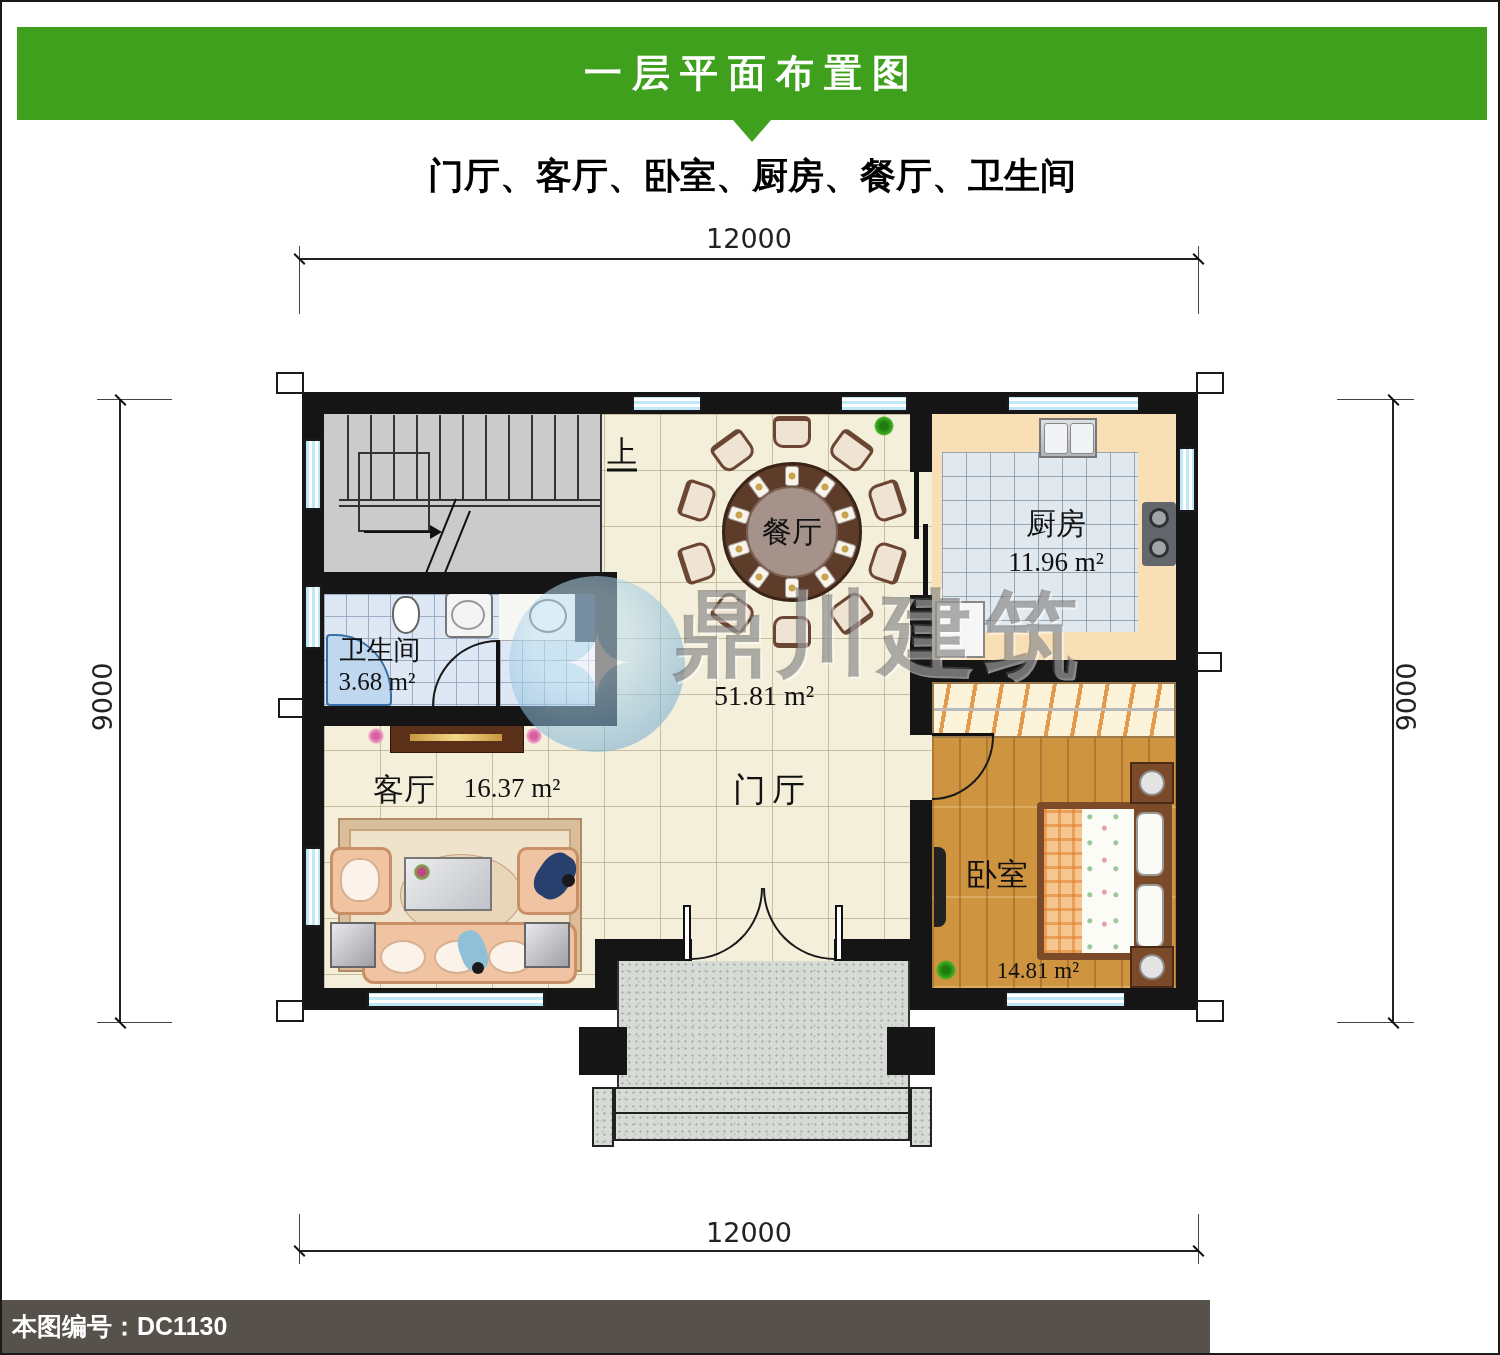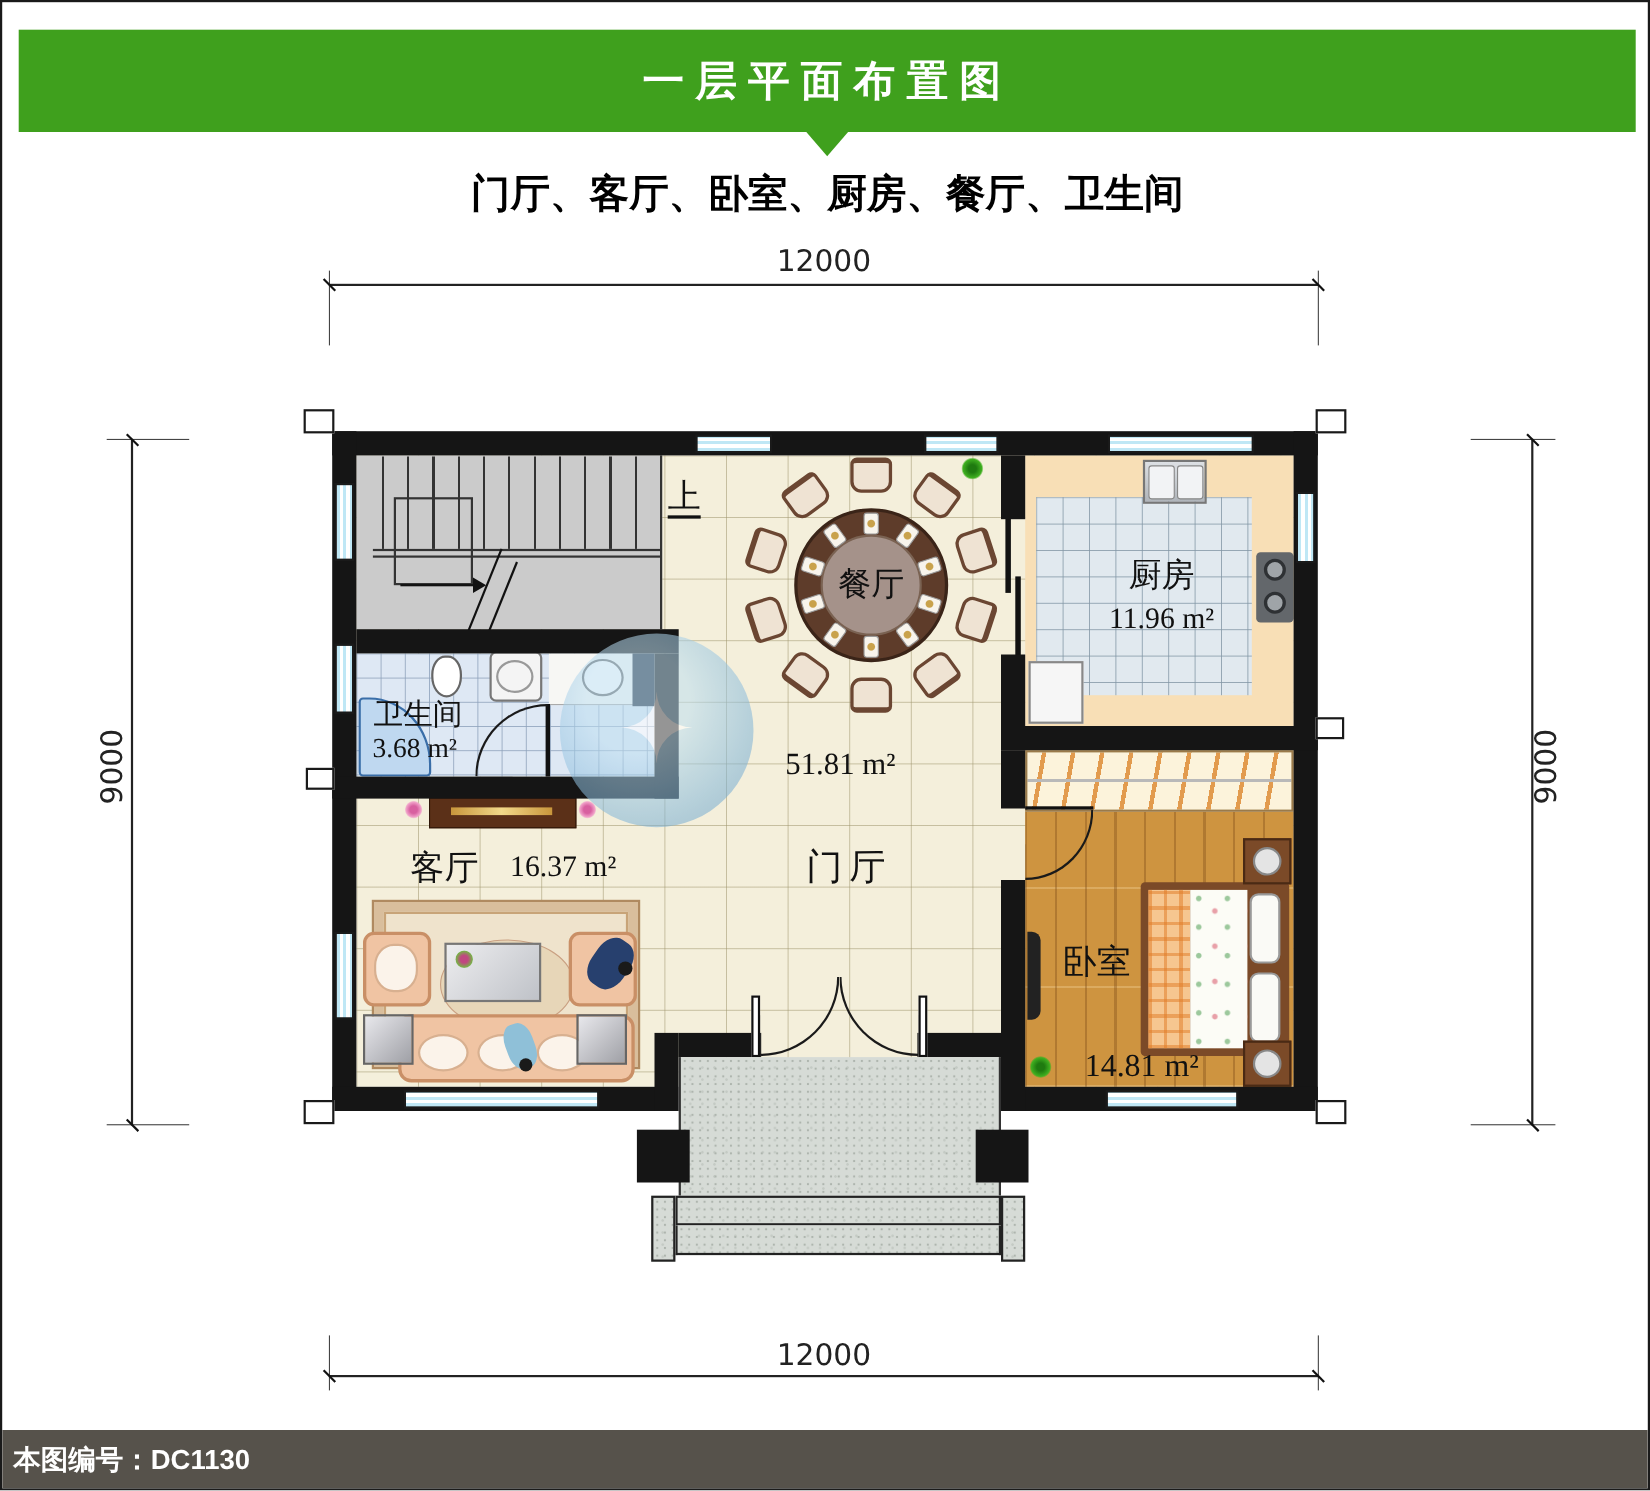--- a/index.html
+++ b/index.html
@@ -50,21 +50,21 @@
   .plant{position:absolute;width:20px;height:20px;border-radius:50%;
          background:radial-gradient(circle,#1F7A10 25%,#3FAF20 60%,rgba(63,175,32,0) 72%);}
   .chair{position:absolute;width:38px;height:32px;background:#EFE3D3;border:3px solid #6B4632;
          border-top-width:5px;border-radius:6px 6px 10px 10px;box-sizing:border-box;}
   .plate{position:absolute;width:14px;height:20px;background:#F8F4EC;border:1px solid #999;border-radius:3px;
          box-sizing:border-box;background-image:radial-gradient(circle,#C9A24C 3px,transparent 4px);}
   .wm-cn{font-family:"Liberation Serif","DejaVu Serif",serif;font-size:94px;font-weight:bold;
          color:rgba(85,85,85,.48);letter-spacing:10px;text-shadow:2px 2px 0 rgba(255,255,255,.5);}
   .wm-en{font-family:"Liberation Sans",sans-serif;font-size:30px;font-weight:bold;
          color:rgba(105,160,200,.8);letter-spacing:7px;}
-  .footer{left:0;top:1298px;width:1496px;height:53px;display:flex;align-items:center;
+  .footer{left:0;top:1298px;width:1208px;height:53px;display:flex;align-items:center;
           justify-content:space-between;padding:0 10px;box-sizing:border-box;}
   .footer span{color:#fff;font-size:25px;font-weight:bold;white-space:nowrap;}
 </style>
 </head>
 <body>
 
 <div id="canvas">
 
   <div class="a banner" style="background:#3FA01D;">
     <span class="banner-title">一层平面布置图</span>
@@ -153,21 +153,21 @@
        background-image:radial-gradient(circle at 30% 30%,#9CC89C 2px,transparent 3px),
        radial-gradient(circle at 70% 60%,#E8A0A8 2px,transparent 3px);background-size:26px 26px,32px 32px;"></div>
   <div class="a" style="left:1134px;top:810px;width:28px;height:64px;background:#FAFAF6;border:2px solid #999;border-radius:8px;box-sizing:border-box;"></div>
   <div class="a" style="left:1134px;top:882px;width:28px;height:64px;background:#FAFAF6;border:2px solid #999;border-radius:8px;box-sizing:border-box;"></div>
   <div class="a" style="left:1128px;top:760px;width:44px;height:42px;background:#7B4A28;border:2px solid #4A2A14;box-sizing:border-box;"></div>
   <div class="a" style="left:1137px;top:768px;width:26px;height:26px;background:#E4E4E4;border:2px solid #888;border-radius:50%;box-sizing:border-box;"></div>
   <div class="a" style="left:1128px;top:944px;width:44px;height:42px;background:#7B4A28;border:2px solid #4A2A14;box-sizing:border-box;"></div>
   <div class="a" style="left:1137px;top:952px;width:26px;height:26px;background:#E4E4E4;border:2px solid #888;border-radius:50%;box-sizing:border-box;"></div>
   <div class="a" style="left:932px;top:845px;width:12px;height:80px;background:#222;border-radius:0 8px 8px 0;"></div>
   <div class="label" style="left:995px;top:872px;font-size:31px;">卧室</div>
-  <div class="label" style="left:1036px;top:968px;font-size:29px;">14.81 m²</div>
+  <div class="label" style="left:1036px;top:968px;font-size:23px;">14.81 m²</div>
   <div class="plant" style="left:934px;top:958px;"></div>
 
   <div class="a" style="left:930px;top:731px;width:62px;height:3px;background:#111;"></div>
   <div class="arc" style="left:930px;top:734px;width:62px;height:64px;border-right-width:2px;border-bottom-width:2px;border-radius:0 0 100% 0;"></div>
 
   <div class="a" style="left:388px;top:723px;width:132px;height:26px;background:#5B3018;border:1px solid #2E1608;"></div>
   <div class="a" style="left:408px;top:732px;width:92px;height:7px;background:linear-gradient(90deg,#C8963C,#F2D98A,#C8963C);"></div>
   <div class="a" style="left:366px;top:726px;width:16px;height:16px;border-radius:50%;background:radial-gradient(circle,#D860A0 30%,#F0A0C8 60%,rgba(240,160,200,0) 75%);"></div>
   <div class="a" style="left:524px;top:726px;width:16px;height:16px;border-radius:50%;background:radial-gradient(circle,#D860A0 30%,#F0A0C8 60%,rgba(240,160,200,0) 75%);"></div>
   <div class="a" style="left:338px;top:818px;width:240px;height:150px;background:#EFE3CC;border:9px solid #D9BE9C;outline:2px solid #B08A60;box-shadow:inset 0 0 0 2px #C8A478;box-sizing:border-box;"></div>
@@ -263,18 +263,19 @@
   <div class="tab" style="left:274px;top:998px;width:28px;height:22px;"></div>
   <div class="tab" style="left:1194px;top:998px;width:28px;height:22px;"></div>
   <div class="tab" style="left:276px;top:696px;width:26px;height:20px;"></div>
   <div class="tab" style="left:1194px;top:650px;width:26px;height:20px;"></div>
 
   <div class="a" style="left:507px;top:574px;width:176px;height:176px;border-radius:50%;opacity:.55;
        background:radial-gradient(circle at 40% 35%,#BFE0F2 30%,#7FB4D8 70%,#5C94BE 100%);
        display:flex;align-items:center;justify-content:center;">
     <span style="font-size:86px;color:#fff;line-height:1;">✦</span>
   </div>
+  <div class="label wm-cn" style="left:878px;top:632px;">鼎川建筑</div>
 
   <div class="a footer" style="background:#56524B;">
     <span>本图编号：DC1130</span>
   </div>
 
 </div>
 
 </body></html>

